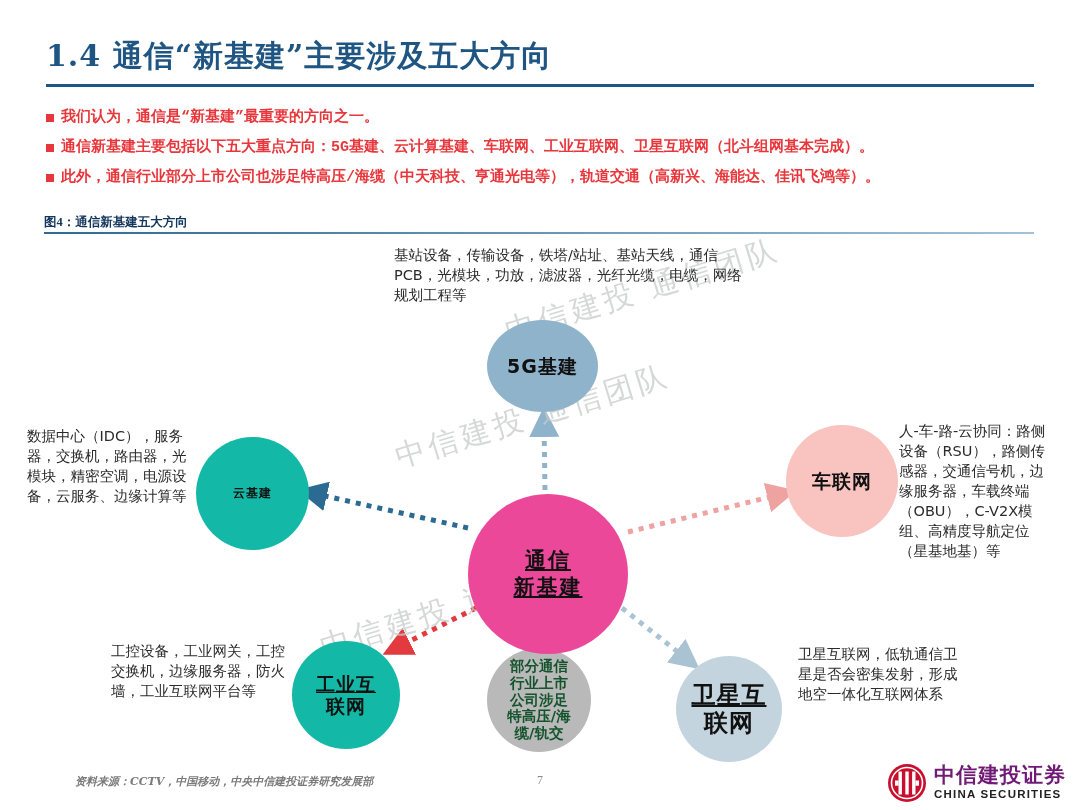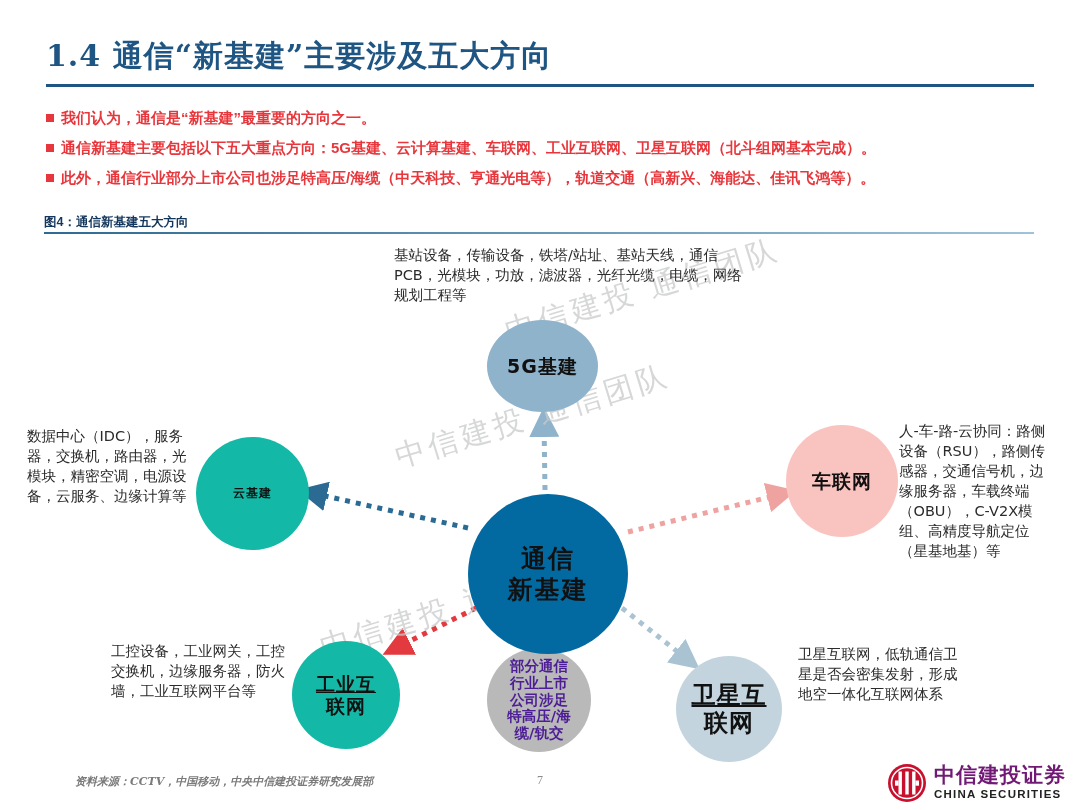--- a/index.html
+++ b/index.html
@@ -35,32 +35,32 @@
   #bullets {
     position:absolute; left:46px; top:108px; width:1000px;
   }
   .bullet-row {
     display:flex; align-items:flex-start;
     margin-bottom:11px;
     color:#E8373C;
     font-size:15px; font-weight:bold;
     line-height:19px;
     white-space:nowrap;
-    font-family:Liberation Sans, sans-serif;
+    font-family:Liberation Mono, monospace;
   }
   .bullet-mark {
     width:8px; height:8px; background:#E8373C;
     margin-right:7px; margin-top:6px; flex:0 0 auto;
   }
 
   
   #fig-caption {
     position:absolute; left:44px; top:214px;
     font-size:12.5px; font-weight:bold; color:#13365C;
-    font-family:Liberation Sans, sans-serif;
+    font-family:Liberation Serif, serif;
     white-space:nowrap;
   }
   #fig-rule {
     position:absolute; left:44px; top:232px;
     width:990px; height:2px;
     background:linear-gradient(to right,#2E6A93,#9FC3D8);
   }
 
   
   #diagram {
@@ -96,23 +96,24 @@
     text-align:left;
     color:#111;
     font-weight:bold;
     font-family:"DejaVu Sans", sans-serif;
     z-index:4;
   }
   .node-line { display:block; line-height:1.18; }
 
   #node-center {
     left:468px; top:258px; width:160px; height:160px;
-    background:#0369a1;
-    font-size:25px;
+    background:#ec4899;
+    font-size:21px;
     letter-spacing:2px;
+    text-decoration:underline;
   }
   #node-center .node-line { padding:1px 0; }
 
   #node-5g {
     left:487px; top:84px; width:111px; height:92px;
     background:#8FB3CB;
     font-size:19px; letter-spacing:1px;
   }
   #node-cloud {
     left:196px; top:201px; width:113px; height:113px;
@@ -133,21 +134,21 @@
   #node-satellite {
     left:676px; top:420px; width:106px; height:106px;
     background:#C3D4DE;
     font-size:24px; letter-spacing:1px;
   }
   #node-satellite .node-line.u { text-decoration:underline; }
   #node-extra {
     left:487px; top:412px; width:104px; height:104px;
     background:#B9B9B9;
     font-size:14.5px; letter-spacing:0px;
-    color:#4c1d95;
+    color:#14532d;
     z-index:3;
   }
   #node-extra .node-line { line-height:1.16; }
 
   
   .side-text {
     position:absolute;
     font-size:14.5px;
     line-height:20px;
     color:#2b2b2b;

